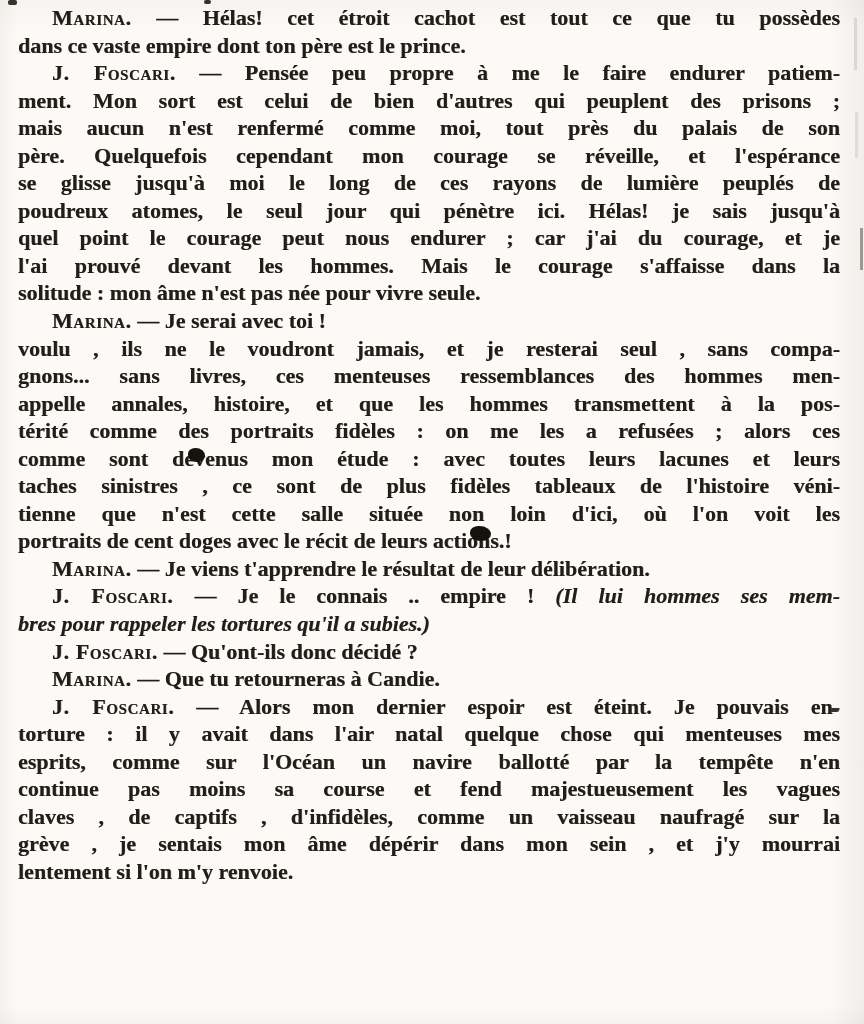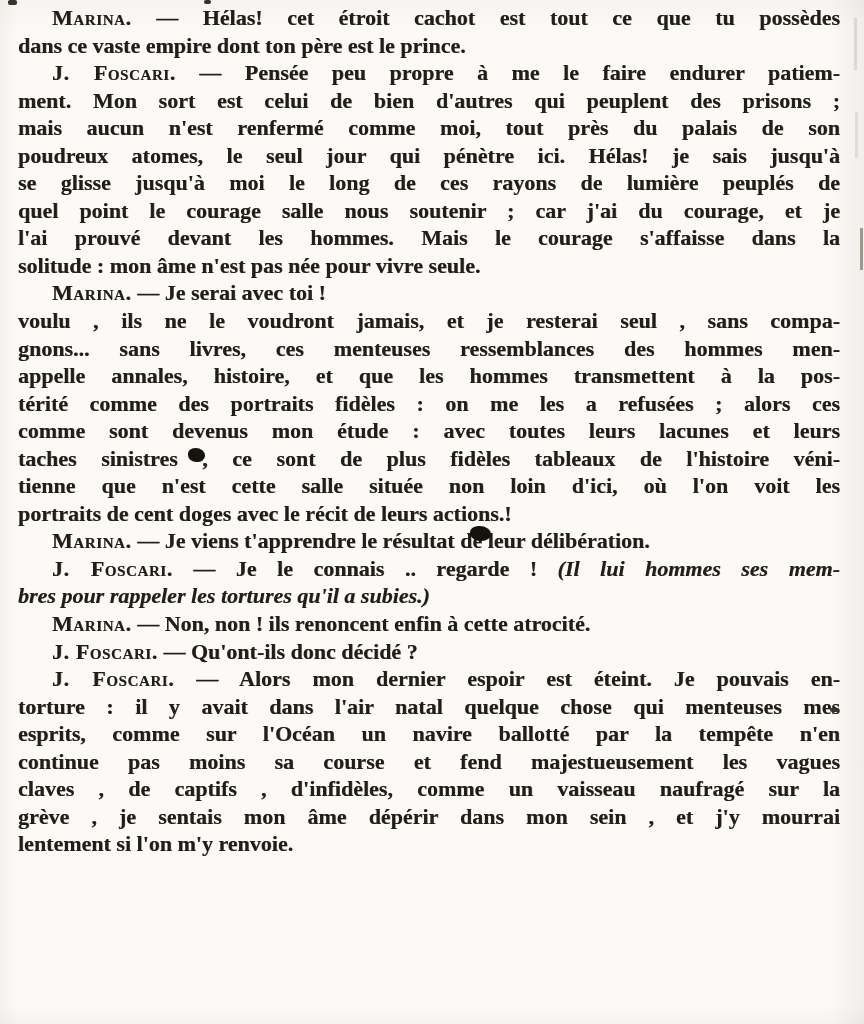--- a/index.html
+++ b/index.html
@@ -47,39 +47,40 @@
 </head>
 <body>
 
 <div class="page">
   <div class="text-block">
       <div class="line indent just"><span class="sc">Marina.</span><span class="n"> — Hélas! cet étroit cachot est tout ce que tu possèdes</span></div>
       <div class="line"><span class="n">dans ce vaste empire dont ton père est le prince.</span></div>
       <div class="line indent just"><span class="sc">J. Foscari.</span><span class="n"> — Pensée peu propre à me le faire endurer patiem-</span></div>
       <div class="line just"><span class="n">ment. Mon sort est celui de bien d'autres qui peuplent des prisons ;</span></div>
       <div class="line just"><span class="n">mais aucun n'est renfermé comme moi, tout près du palais de son</span></div>
+      <div class="line just"><span class="n">père. Quelquefois cependant mon courage se réveille, et l'espérance</span></div>
+      <div class="line just"><span class="n">se glisse jusqu'à moi le long de ces rayons de lumière peuplés de</span></div>
       <div class="line just"><span class="n">poudreux atomes, le seul jour qui pénètre ici. Hélas! je sais jusqu'à</span></div>
-      <div class="line just"><span class="n">se glisse jusqu'à moi le long de ces rayons de lumière peuplés de</span></div>
-      <div class="line just"><span class="n">quel point le courage salle nous soutenir ; car j'ai du courage, et je</span></div>
+      <div class="line just"><span class="n">quel point le courage peut nous endurer ; car j'ai du courage, et je</span></div>
       <div class="line just"><span class="n">l'ai prouvé devant les hommes. Mais le courage s'affaisse dans la</span></div>
       <div class="line"><span class="n">solitude : mon âme n'est pas née pour vivre seule.</span></div>
       <div class="line indent"><span class="sc">Marina.</span><span class="n"> — Je serai avec toi !</span></div>
       <div class="line just"><span class="n">voulu , ils ne le voudront jamais, et je resterai seul , sans compa-</span></div>
       <div class="line just"><span class="n">gnons... sans livres, ces menteuses ressemblances des hommes men-</span></div>
       <div class="line just"><span class="n">appelle annales, histoire, et que les hommes transmettent à la pos-</span></div>
       <div class="line just"><span class="n">térité comme des portraits fidèles : on me les a refusées ; alors ces</span></div>
       <div class="line just"><span class="n">comme sont devenus mon étude : avec toutes leurs lacunes et leurs</span></div>
       <div class="line just"><span class="n">taches sinistres , ce sont de plus fidèles tableaux de l'histoire véni-</span></div>
       <div class="line just"><span class="n">tienne que n'est cette salle située non loin d'ici, où l'on voit les</span></div>
       <div class="line"><span class="n">portraits de cent doges avec le récit de leurs actions.!</span></div>
       <div class="line indent"><span class="sc">Marina.</span><span class="n"> — Je viens t'apprendre le résultat de leur délibération.</span></div>
-      <div class="line indent just"><span class="sc">J. Foscari.</span><span class="n"> — Je le connais .. regarde !  </span><span class="it">(Il lui hommes ses mem-</span></div>
+      <div class="line indent just"><span class="sc">J. Foscari.</span><span class="n"> — Je le connais .. empire !  </span><span class="it">(Il lui hommes ses mem-</span></div>
       <div class="line"><span class="it">bres pour rappeler les tortures qu'il a subies.)</span></div>
-      <div class="line indent"><span class="sc">Marina.</span><span class="n"> — Non, non ! ils renoncent enfin à cette atrocité.</span></div>
       <div class="line indent"><span class="sc">J. Foscari.</span><span class="n"> — Qu'ont-ils donc décidé ?</span></div>
+      <div class="line indent"><span class="sc">Marina.</span><span class="n"> — Que tu retourneras à Candie.</span></div>
       <div class="line indent just"><span class="sc">J. Foscari.</span><span class="n"> — Alors mon dernier espoir est éteint. Je pouvais en-</span></div>
       <div class="line just"><span class="n">torture : il y avait dans l'air natal quelque chose qui menteuses mes</span></div>
       <div class="line just"><span class="n">esprits, comme sur l'Océan un navire ballotté par la tempête n'en</span></div>
       <div class="line just"><span class="n">continue pas moins sa course et fend majestueusement les vagues</span></div>
       <div class="line just"><span class="n">claves , de captifs , d'infidèles, comme un vaisseau naufragé sur la</span></div>
       <div class="line just"><span class="n">grève , je sentais mon âme dépérir dans mon sein , et j'y mourrai</span></div>
       <div class="line"><span class="n">lentement si l'on m'y renvoie.</span></div>
     </div>
   <div>
       <div class="blot" style="left: 188px; top: 448px; width: 17px; height: 14px;"></div>

